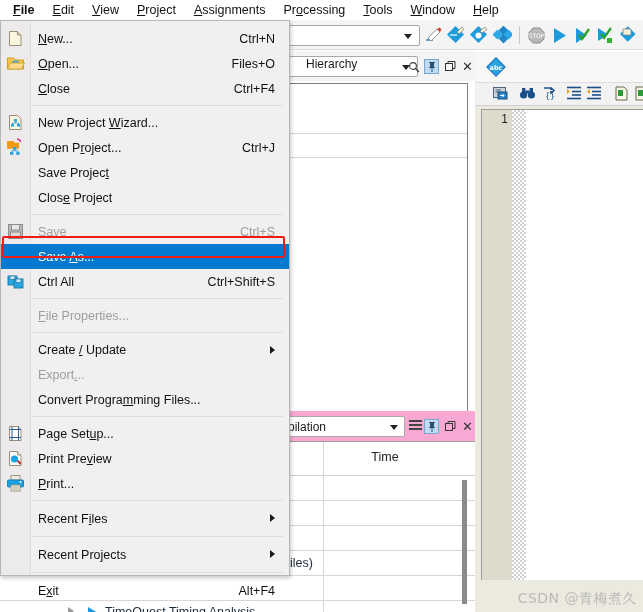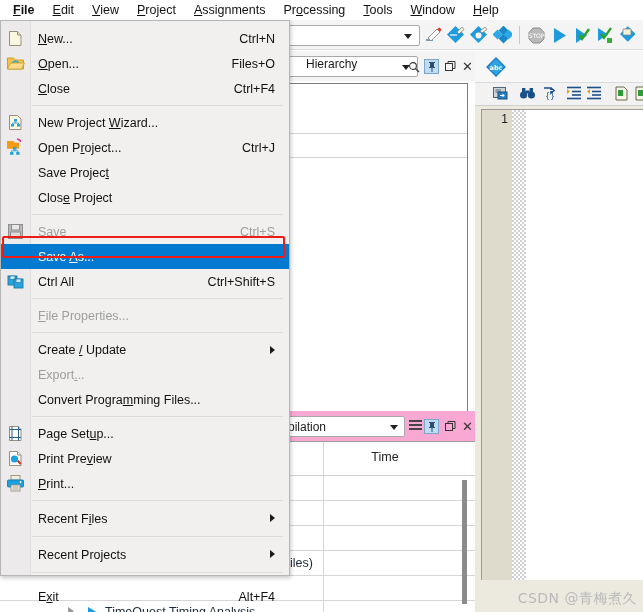--- a/index.html
+++ b/index.html
@@ -698,21 +698,21 @@
 
     <div class="dd-sep"></div>
 
     <div class="dd-item" style="height:27px;">
       <span>Recent Projects</span>
       <span class="submenu-arrow"></span>
     </div>
 
     <div class="dd-sep"></div>
 
-    <div class="dd-item" style="height:27px;align-items:flex-end;">
+    <div class="dd-item" style="height:27px;">
       <span>E<span class="mnem">x</span>it</span>
       <span class="accel">Alt+F4</span>
     </div>
   </div>
 
   <div class="redbox"></div>
 
   <div class="watermark">CSDN @青梅煮久</div>
 
 </div>

